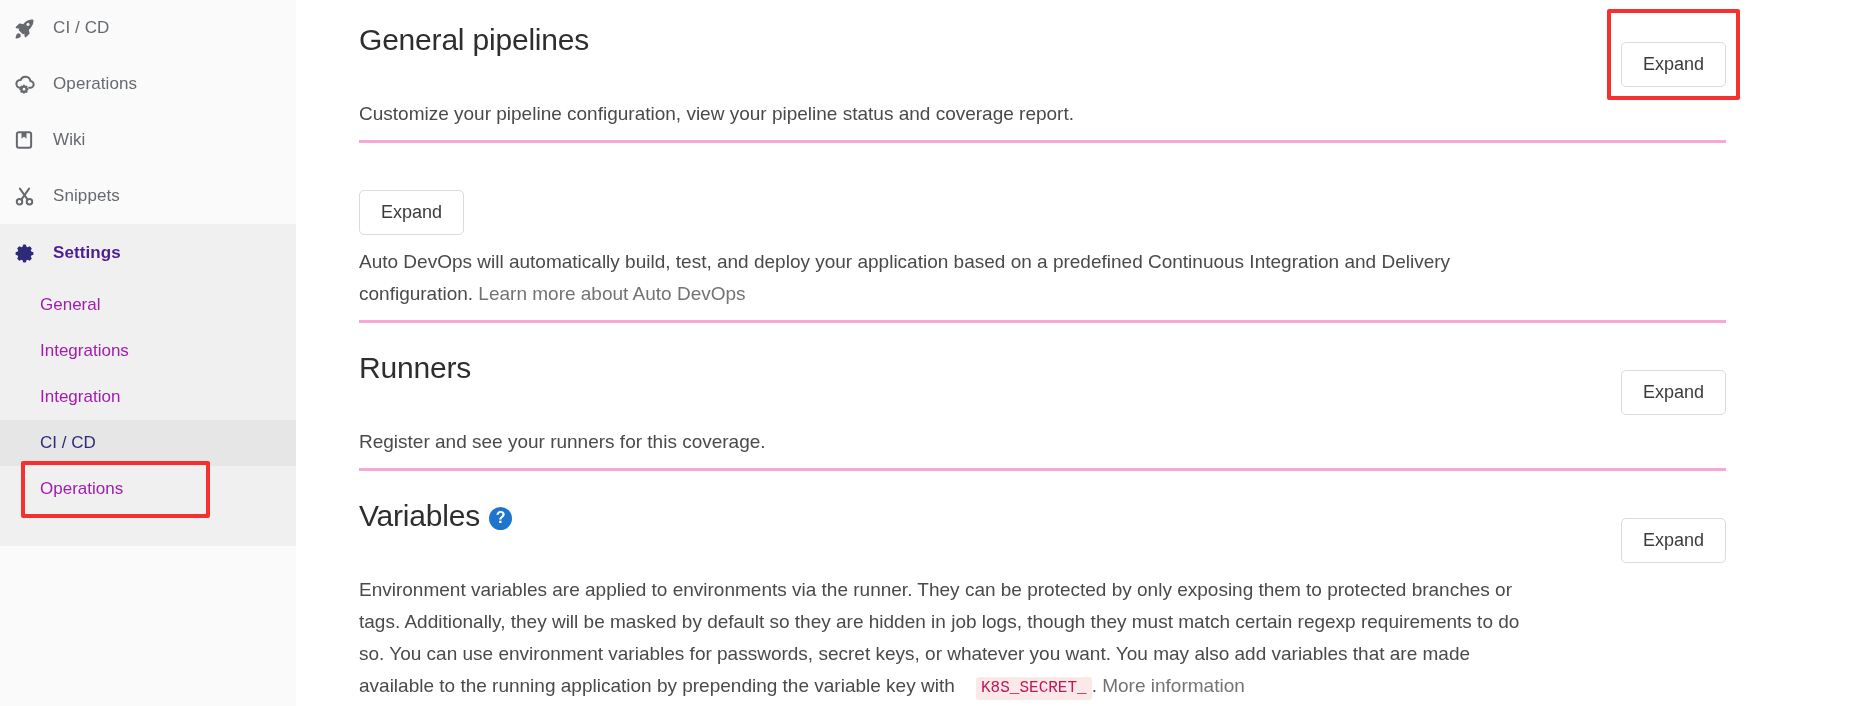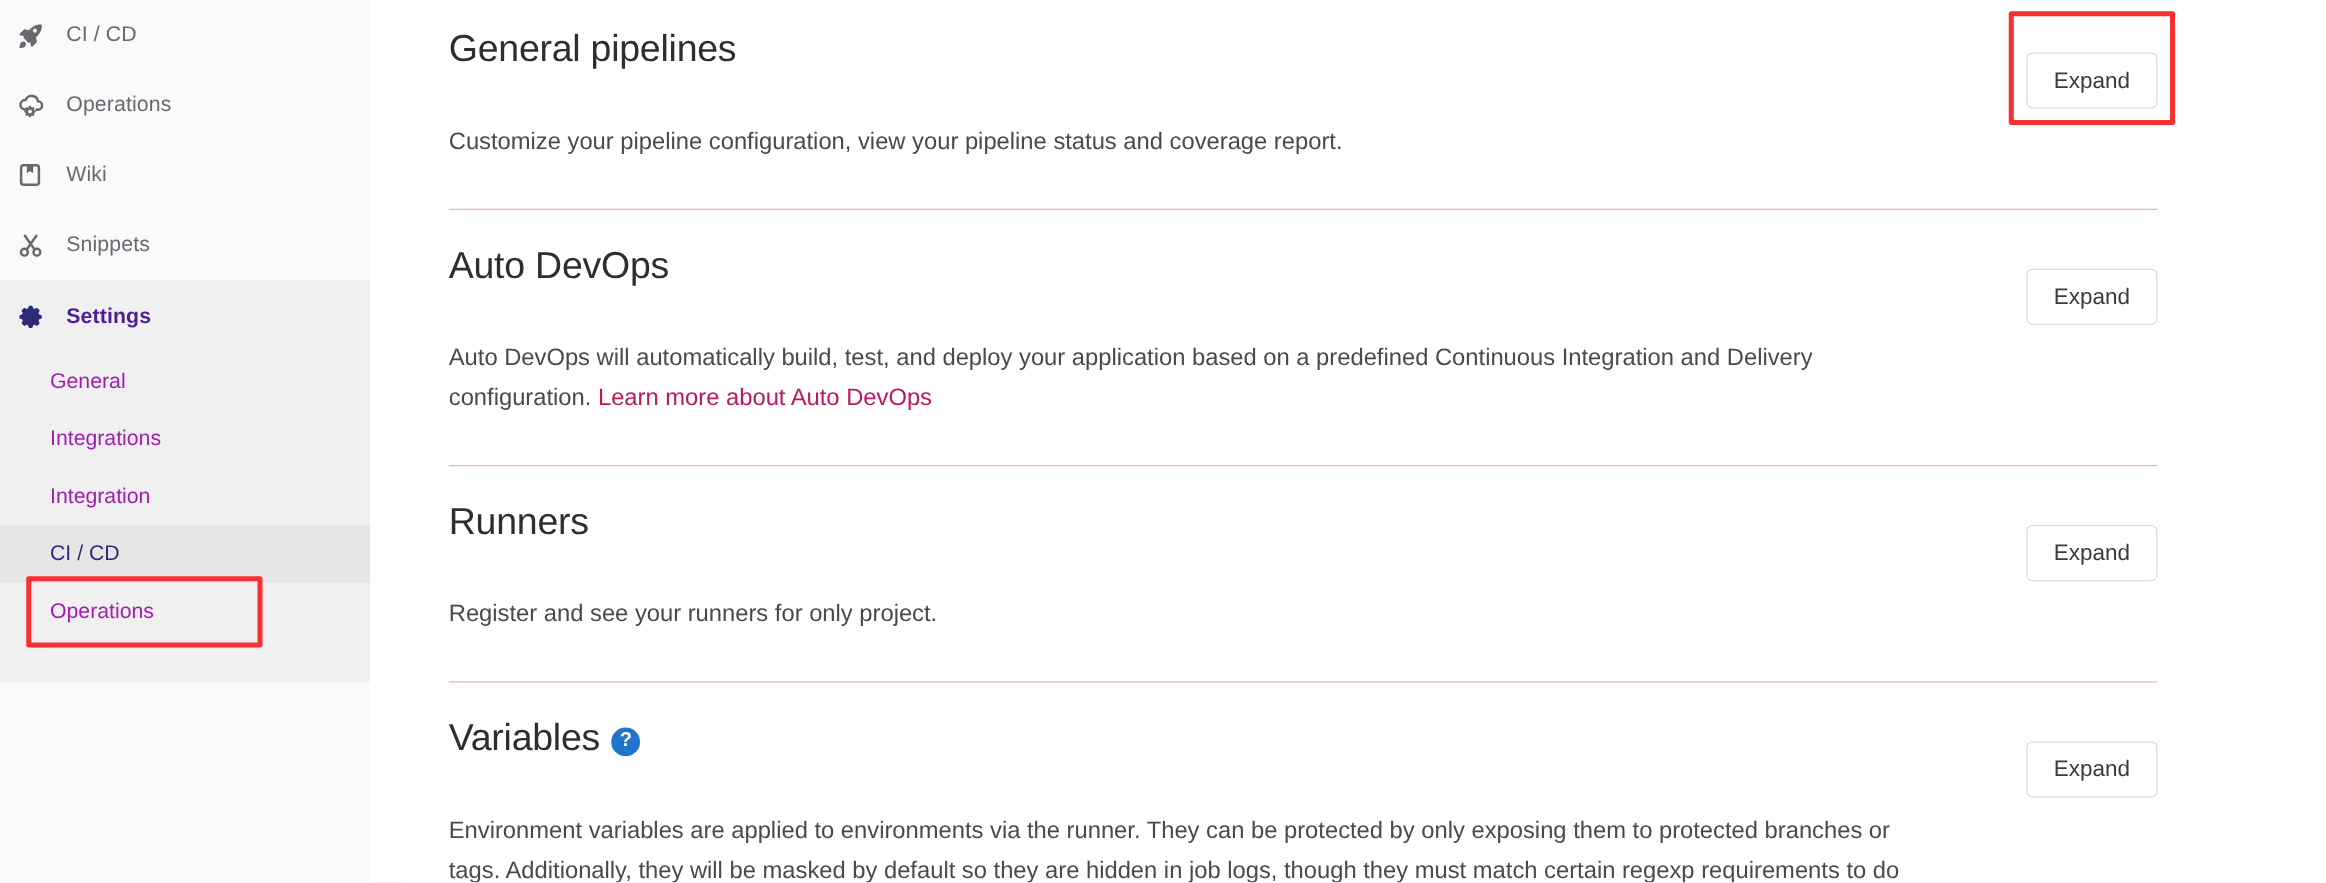--- a/index.html
+++ b/index.html
@@ -132,23 +132,23 @@
     position: relative;
     flex: 1 1 auto;
     height: 706px;
     background: #ffffff;
     padding-left: 63px;
     padding-right: 135px;
     overflow: hidden;
   }
   .settings-section {
     position: relative;
-    border-bottom: 1px solid #f9a8d4;
+    border-bottom: 3px solid #f9a8d4;
     padding-top: 27px;
-    padding-bottom: 37px;
+    padding-bottom: 10px;
   }
   .settings-section.first { padding-top: 22px; }
   .sec-head {
     display: flex;
     align-items: flex-start;
     justify-content: space-between;
   }
   .sec-title {
     font-size: 30px;
     font-weight: normal;
@@ -161,21 +161,21 @@
   }
   .sec-desc {
     font-size: 19px;
     color: #4a4a4a;
     line-height: 32px;
     margin-top: 11px;
     max-width: 1180px;
     font-weight: normal;
   }
   a.lnk {
-    color: #be185d;
+    color: #737373;
     text-decoration: none;
   }
   code.kcode {
     font-family: "Liberation Mono", monospace;
     font-size: 16px;
     color: #be185d;
     background: #fbe9e7;
     padding: 2px 5px 3px;
     border-radius: 3px;
     white-space: nowrap;
@@ -327,36 +327,35 @@
         <div class="btn-wrap">
           <button class="expand-btn">Expand</button>
           <div id="expand-highlight"></div>
         </div>
       </div>
       <p class="sec-desc">Customize your pipeline configuration, view your pipeline status and coverage report.</p>
     </div>
 
     <div class="settings-section">
       <div class="sec-head">
-        <h2 class="sec-title">Auto DevOps</h2>
         <div class="btn-wrap">
           <button class="expand-btn">Expand</button>
         </div>
       </div>
       <p class="sec-desc"><span>Auto DevOps will automatically build, test, and deploy your application based on a predefined Continuous Integration and Delivery configuration. </span><a class="lnk" href="#">Learn more about Auto DevOps</a></p>
     </div>
 
     <div class="settings-section">
       <div class="sec-head">
         <h2 class="sec-title">Runners</h2>
         <div class="btn-wrap">
           <button class="expand-btn">Expand</button>
         </div>
       </div>
-      <p class="sec-desc">Register and see your runners for only project.</p>
+      <p class="sec-desc">Register and see your runners for this coverage.</p>
     </div>
 
     <div class="settings-section">
       <div class="sec-head">
         <h2 class="sec-title">
             <span>Variables</span>
             <span class="help-badge">?</span>
           </h2>
         <div class="btn-wrap">
           <button class="expand-btn">Expand</button>

